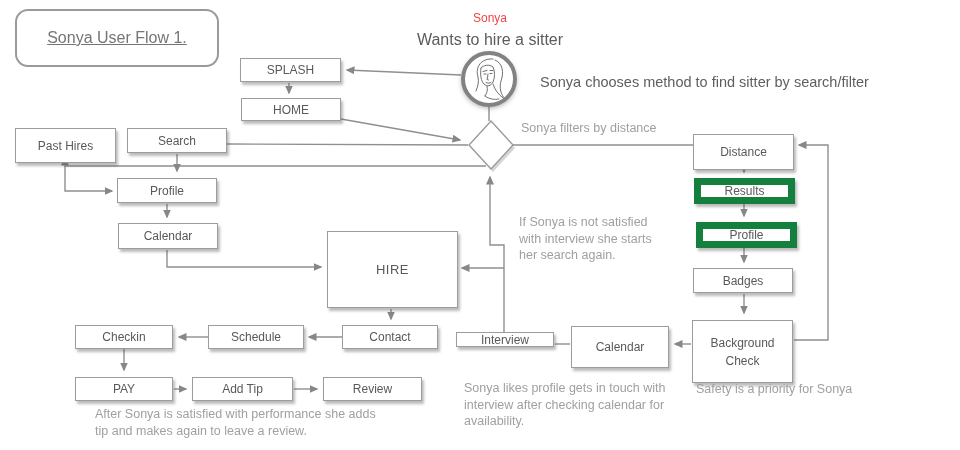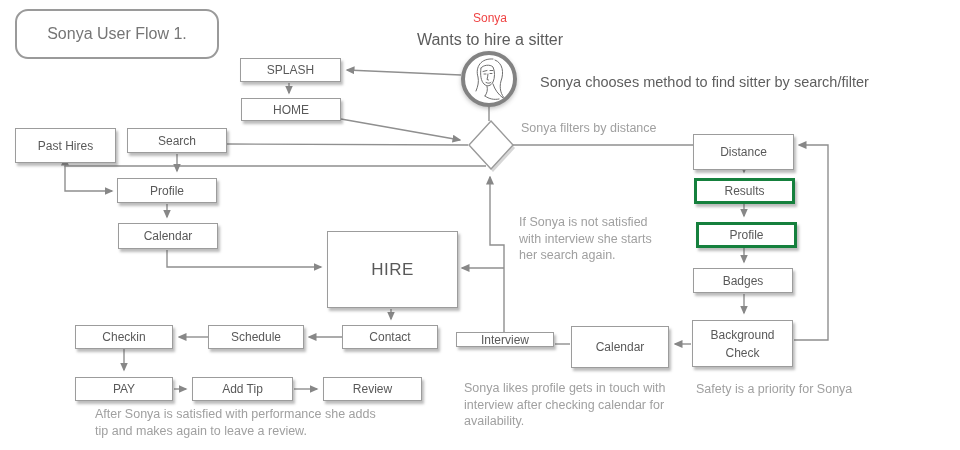--- a/index.html
+++ b/index.html
@@ -20,28 +20,28 @@
     background:#ffffff;
     border:1.5px solid #9c9c9c;
     box-shadow:1.5px 2.5px 2.5px rgba(80,80,80,0.38);
     display:flex;align-items:center;justify-content:center;
     color:#595959;
     font-size:12px;
     box-sizing:border-box;
     text-align:center;
     line-height:18px;
   }
-  .node.bold{border:3px solid #15803d;}
-  .node.big{font-size:17px;letter-spacing:0.5px;}
+  .node.bold{border:7px solid #15803d;}
+  .node.big{font-size:13px;letter-spacing:0.5px;}
 
   .title-box{
-    position:absolute;left:15px;top:9px;width:204px;height:50px;
+    position:absolute;left:15px;top:9px;width:204px;height:58px;
     border:2.5px solid #9a9a9a;border-radius:13px;
     display:flex;align-items:center;justify-content:center;
-    color:#757575;font-size:16px;box-sizing:border-box;
+    color:#757575;font-size:16px;box-sizing:border-box;text-decoration:underline;
   }
 
   .persona-name{
     position:absolute;left:420px;top:11px;width:140px;
     text-align:center;color:#ef4444;font-size:12px;
   }
   .persona-sub{
     position:absolute;left:400px;top:31px;width:180px;
     text-align:center;color:#5c5c5c;font-size:16px;
   }
@@ -165,21 +165,21 @@
   <div class="node" style="left:342px;top:325px;width:96px;height:24px">Contact</div>
   <div class="node" style="left:75px;top:377px;width:98px;height:24px">PAY</div>
   <div class="node" style="left:192px;top:377px;width:101px;height:24px">Add Tip</div>
   <div class="node" style="left:323px;top:377px;width:99px;height:24px">Review</div>
   <div class="node" style="left:456px;top:332px;width:98px;height:15px">Interview</div>
   <div class="node" style="left:571px;top:326px;width:98px;height:42px">Calendar</div>
   <div class="node" style="left:693px;top:134px;width:101px;height:36px">Distance</div>
   <div class="node bold" style="left:694px;top:178px;width:101px;height:26px">Results</div>
   <div class="node bold" style="left:696px;top:222px;width:101px;height:26px">Profile</div>
   <div class="node" style="left:693px;top:268px;width:100px;height:25px">Badges</div>
-  <div class="node" style="left:692px;top:320px;width:101px;height:47px;padding:4px">Background Check</div>
+  <div class="node" style="left:692px;top:320px;width:101px;height:63px;padding:4px">Background Check</div>
 
   <div class="note dark" style="left:540px;top:74px">Sonya chooses method to find sitter by search/filter</div>
   <div class="note" style="left:521px;top:120px">Sonya filters by distance</div>
   <div class="note" style="left:519px;top:214px">
     <div>If Sonya is not satisfied</div>
     <div>with interview she starts</div>
     <div>her search again.</div>
   </div>
   <div class="note" style="left:464px;top:380px">
     <div>Sonya likes profile gets in touch with</div>

